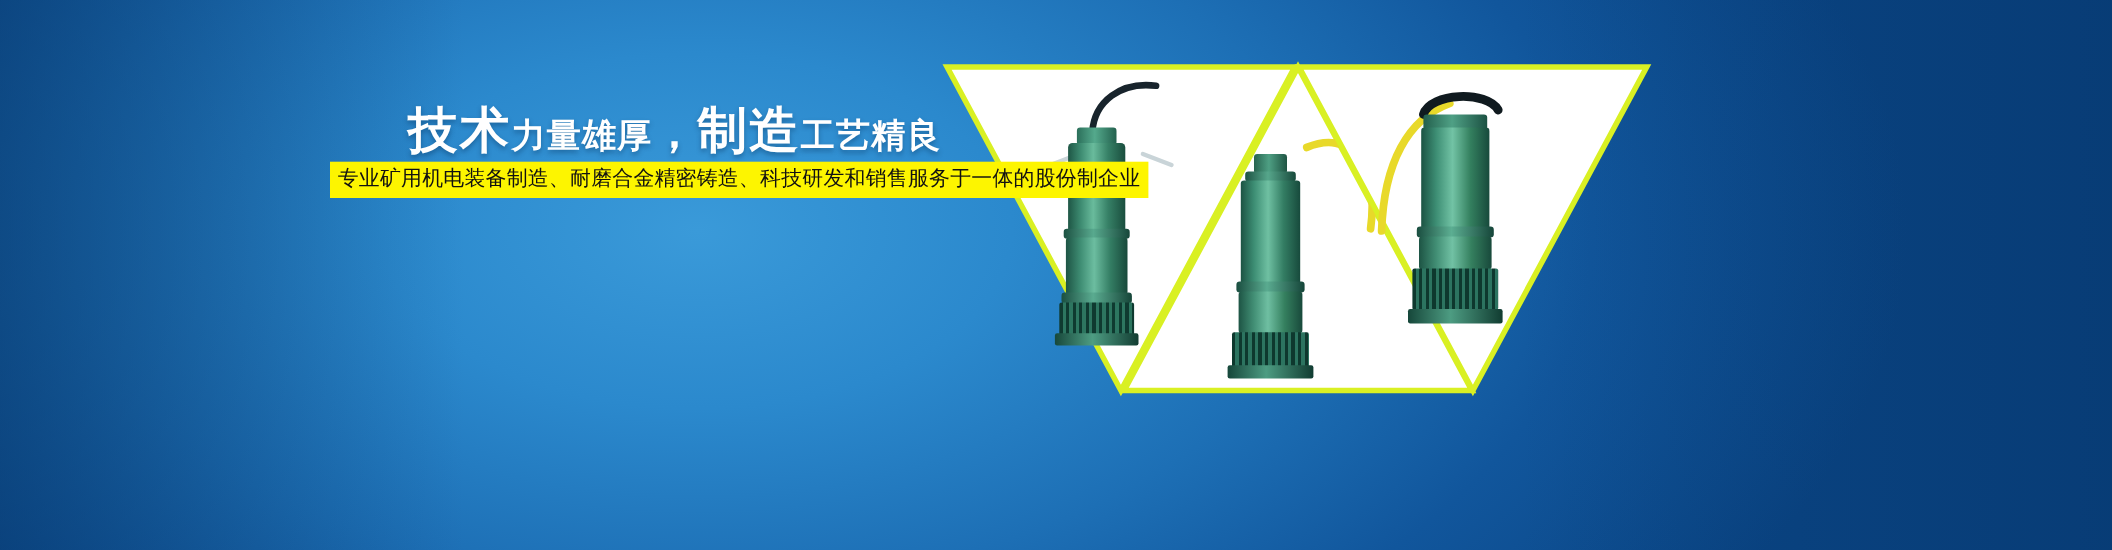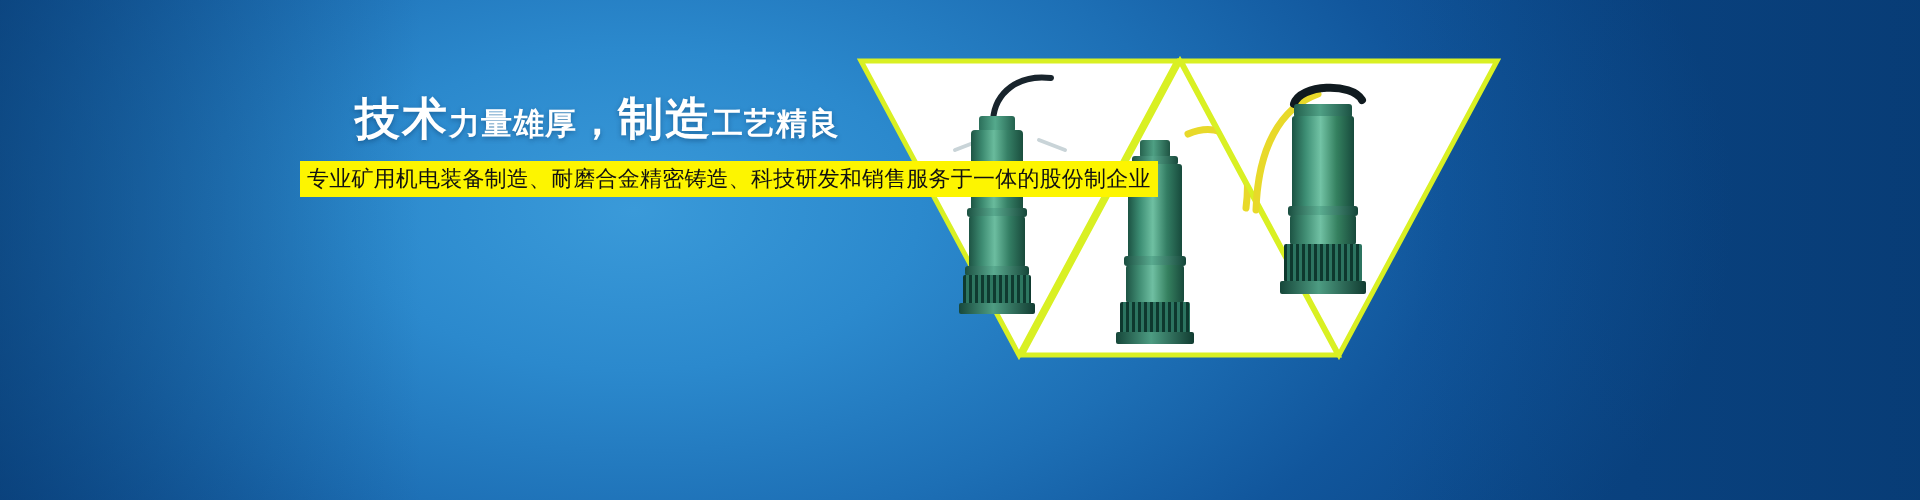--- a/index.html
+++ b/index.html
@@ -17,31 +17,31 @@
   #banner::after{
     content:""; position:absolute; inset:0; pointer-events:none;
     background:linear-gradient(90deg, rgba(5,50,100,.55) 0%, rgba(5,50,100,0) 22%, rgba(5,50,100,0) 72%, rgba(5,50,100,.45) 100%);
   }
 
   
   .text-block{ position:absolute; left:300px; top:96px; width:600px; z-index:5; }
 
   .headline{
     white-space:nowrap; color:#ffffff; font-weight:bold;
-    letter-spacing:1px; line-height:1; margin-left:55px;
+    letter-spacing:1px; line-height:1; margin-left:71px;
     text-shadow:0 2px 5px rgba(2,40,80,.38);
   }
   .h-big{ font-size:45px; font-weight:bold; letter-spacing:2px; }
   .h-sm{ font-size:31px; font-weight:bold; letter-spacing:1px; }
   .h-comma{ font-size:40px; font-weight:bold; }
 
   .yellow-band{
     display:inline-block; background:#fdf500; color:#111111;
-    font-size:22px; font-weight:normal; letter-spacing:.2px;
-    padding:6px 7px 7px 7px; margin-top:20px; white-space:nowrap;
+    font-size:19px; font-weight:normal; letter-spacing:.2px;
+    padding:6px 7px 7px 7px; margin-top:6px; white-space:nowrap;
     line-height:1.05;
   }
 
   .para{ margin-top:22px; }
   .para p{
     color:#dceefc; font-size:19px; line-height:1.95;
     letter-spacing:.4px; white-space:nowrap; text-indent:14px;
     text-shadow:0 1px 3px rgba(2,40,80,.35);
   }
 

